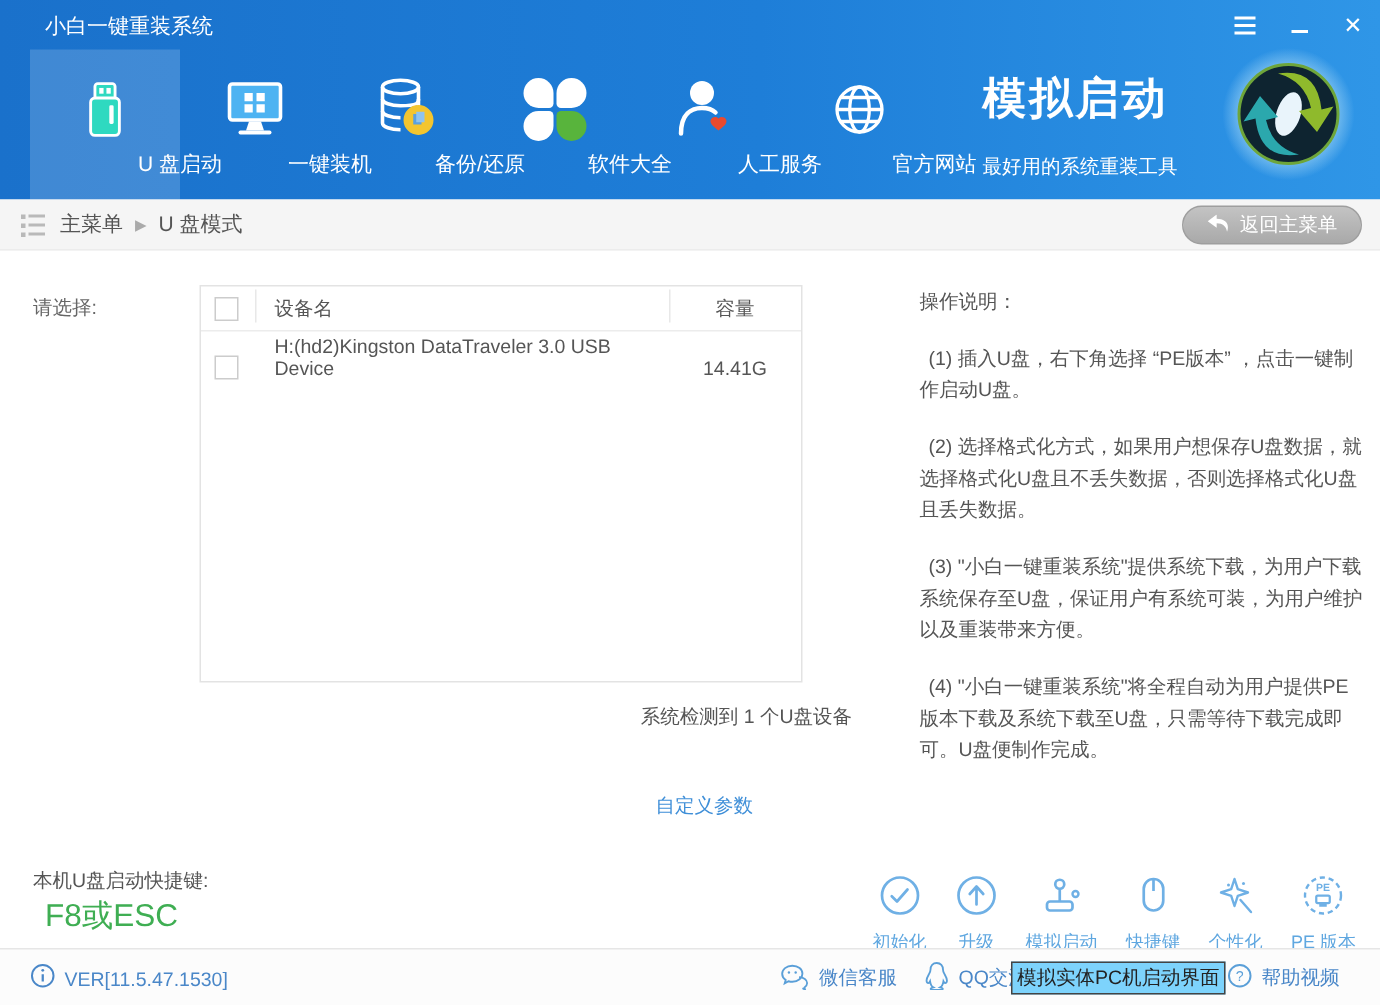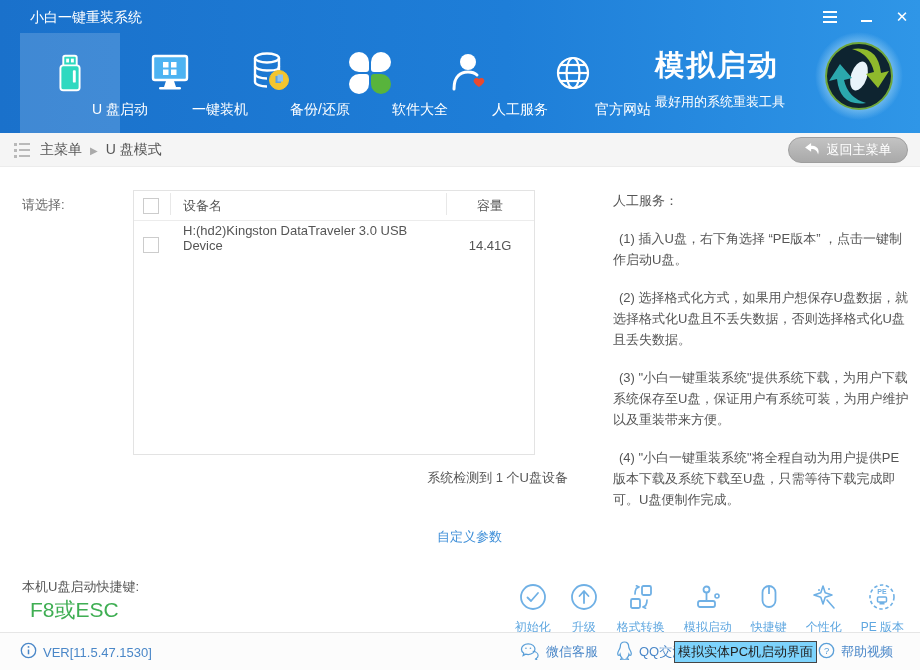--- a/index.html
+++ b/index.html
@@ -30,21 +30,21 @@
   
   .clover { width:42px; height:42px; display:grid; grid-template-columns:20px 20px; grid-template-rows:20px 20px; gap:2px; }
   .clover b { background:#fff; }
   .clover b.p1 { border-radius:10px 10px 3px 10px; }
   .clover b.p2 { border-radius:10px 10px 10px 3px; }
   .clover b.p3 { border-radius:10px 3px 10px 10px; }
   .clover b.p4 { border-radius:3px 10px 10px 10px; background:#58b43c; }
 
   .brand { position:absolute; left:655px; top:46px; color:#fff; width:160px; }
   .brand-title { font-size:29px; font-weight:bold; letter-spacing:2px; }
-  .brand-sub { font-size:13px; margin-top:7px; }
+  .brand-sub { font-size:13px; margin-top:16px; }
   .logo-badge { position:absolute; right:16px; top:31px; width:90px; height:90px; }
 
   
   .breadcrumb-bar { position:absolute; left:0; top:133px; width:920px; height:34px;
                     background:#f5f5f5; border-bottom:1px solid #ececec; }
   .crumbs { position:absolute; left:14px; top:0; height:34px; display:flex; align-items:center; gap:8px;
             font-size:14px; color:#555; }
   .list-icon { display:flex; flex-direction:column; gap:3px; margin-right:2px; }
   .list-icon i { display:flex; align-items:center; gap:2px; }
   .list-icon i u { display:block; width:3px; height:3px; background:#b9b9b9; }
@@ -263,21 +263,21 @@
       <span class="col-name">H:(hd2)Kingston DataTraveler 3.0 USB Device</span>
       <span class="col-cap">14.41G</span>
     </div>
   </div>
 
   <div class="detect-text">系统检测到 1 个U盘设备</div>
 
   <div class="custom-link">自定义参数</div>
 
   <div class="instructions">
-    <div class="ins-title">人工服务：</div>
+    <div class="ins-title">操作说明：</div>
     <p class="step">(1) 插入U盘，右下角选择 “PE版本” ，点击一键制作启动U盘。</p>
     <p class="step">(2) 选择格式化方式，如果用户想保存U盘数据，就选择格式化U盘且不丢失数据，否则选择格式化U盘且丢失数据。</p>
     <p class="step">(3) "小白一键重装系统"提供系统下载，为用户下载系统保存至U盘，保证用户有系统可装，为用户维护以及重装带来方便。</p>
     <p class="step">(4) "小白一键重装系统"将全程自动为用户提供PE版本下载及系统下载至U盘，只需等待下载完成即可。U盘便制作完成。</p>
   </div>
 
   <div class="hotkey-label">本机U盘启动快捷键:</div>
   <div class="hotkey-value">F8或ESC</div>
 
   <div class="tools">
@@ -291,31 +291,20 @@
       <span class="tool-label">初始化</span>
     </div>
     <div class="tool">
       <span>
         <svg width="28" height="28" viewBox="0 0 28 28">
           <circle cx="14" cy="14" r="12" fill="none" stroke="#6fb0e5" stroke-width="1.8"></circle>
           <path d="M14 20 V9 M9.5 13 L14 8 l4.5 5" fill="none" stroke="#6fb0e5" stroke-width="1.8" stroke-linecap="round" stroke-linejoin="round"></path>
         </svg>
       </span>
       <span class="tool-label">升级</span>
-    </div>
-    <div class="tool">
-      <span>
-        <svg width="28" height="28" viewBox="0 0 28 28">
-          <rect x="15" y="3" width="9" height="9" rx="1.5" fill="none" stroke="#6fb0e5" stroke-width="1.8"></rect>
-          <rect x="4" y="16" width="9" height="9" rx="1.5" fill="none" stroke="#6fb0e5" stroke-width="1.8"></rect>
-          <path d="M8 11 C8 6.5 9.5 4.5 12 4 M12 4 l-2.6 -1.2 M12 4 l-2.8 1.6" fill="none" stroke="#6fb0e5" stroke-width="1.7" stroke-linecap="round"></path>
-          <path d="M20 17 C20 21.5 18.5 23.5 16 24 M16 24 l2.6 1.2 M16 24 l2.8 -1.6" fill="none" stroke="#6fb0e5" stroke-width="1.7" stroke-linecap="round"></path>
-        </svg>
-      </span>
-      <span class="tool-label">格式转换</span>
     </div>
     <div class="tool">
       <span>
         <svg width="28" height="28" viewBox="0 0 28 28">
           <rect x="4" y="18" width="17" height="6" rx="2" fill="none" stroke="#6fb0e5" stroke-width="1.8"></rect>
           <line x1="12.5" y1="18" x2="12.5" y2="9" stroke="#6fb0e5" stroke-width="1.8"></line>
           <circle cx="12.5" cy="6.5" r="3" fill="none" stroke="#6fb0e5" stroke-width="1.8"></circle>
           <circle cx="23" cy="13" r="2" fill="none" stroke="#6fb0e5" stroke-width="1.6"></circle>
         </svg>
       </span>

